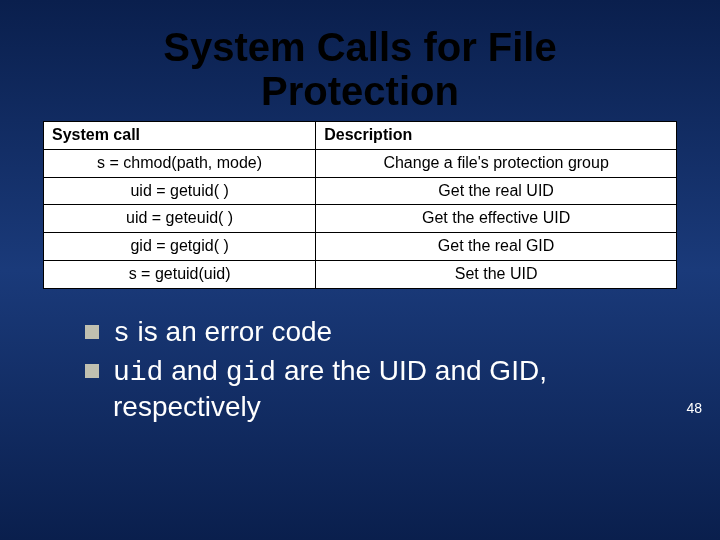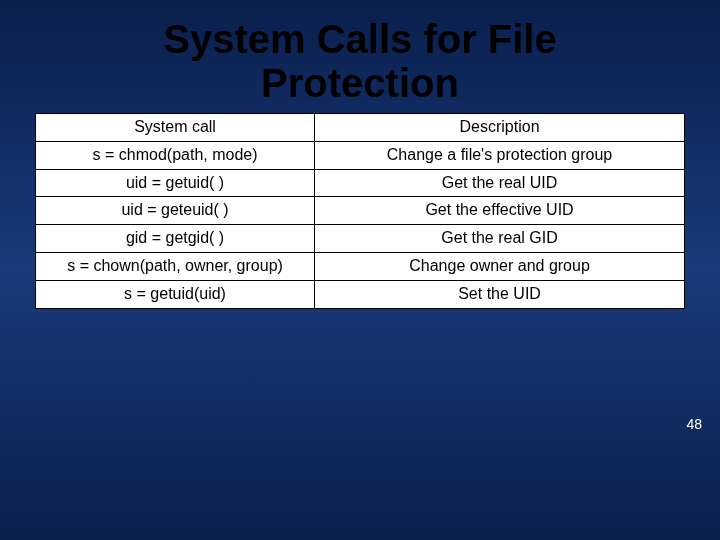--- a/index.html
+++ b/index.html
@@ -6,21 +6,21 @@
   html, body { width: 720px; height: 540px; overflow: hidden; }
   body {
     background: linear-gradient(to bottom, #0a1f4d 0%, #1a3a7a 50%, #0a1f4d 100%);
     font-family: Arial, Helvetica, sans-serif;
     position: relative;
   }
   .slide {
     width: 720px;
     height: 440px;
     position: relative;
-    padding: 7px;
+    padding: 15px;
   }
   .title {
     color: #000;
     font-size: 40px;
     font-weight: bold;
     text-align: center;
     padding: 10px 80px 8px 80px;
     line-height: 1.1;
   }
   .table-wrap {
@@ -35,22 +35,22 @@
   th, td {
     border: 1px solid #000;
     padding: 3px 8px;
     font-size: 16px;
     line-height: 1.3;
     text-align: center;
     color: #000;
     font-family: Arial, Helvetica, sans-serif;
   }
   th {
-    font-weight: normal;
-    text-align: center;
+    font-weight: bold;
+    text-align: left;
   }
   th:first-child, td:first-child { width: 43%; }
   .bullets {
     margin: 26px 50px 0 70px;
   }
   .bullet-row {
     display: flex;
     align-items: flex-start;
     margin-bottom: 4px;
   }
@@ -64,21 +64,21 @@
   }
   .bullet-text {
     color: #fff;
     font-size: 28px;
     line-height: 1.2;
   }
   .code { font-family: "Courier New", Courier, monospace; }
   .page-num {
     position: absolute;
     right: 18px;
-    bottom: 8px;
+    bottom: 24px;
     color: #fff;
     font-size: 14px;
   }
 </style>
 </head>
 <body>
 
 <div class="slide">
 
   <h1 class="title">System Calls for File Protection</h1>
@@ -102,27 +102,37 @@
           </tr>
           <tr>
             <td>uid = geteuid( )</td>
             <td>Get the effective UID</td>
           </tr>
           <tr>
             <td>gid = getgid( )</td>
             <td>Get the real GID</td>
           </tr>
           <tr>
-            <td>s = chown(path, owner, group)</td>
-            <td>Change owner and group</td>
-          </tr>
-          <tr>
             <td>s = getuid(uid)</td>
             <td>Set the UID</td>
           </tr>
         </tbody>
     </table>
   </div>
 
+  <div class="bullets">
+    <div class="bullet-row">
+      <div class="bullet-icon"></div>
+      <div class="bullet-text">
+        <span class="code">s</span><span> is an error code</span>
+      </div>
+    </div>
+    <div class="bullet-row">
+      <div class="bullet-icon"></div>
+      <div class="bullet-text">
+        <span class="code">uid</span><span> and </span><span class="code">gid</span><span> are the UID and GID, respectively</span>
+      </div>
+    </div>
+  </div>
 
   <div class="page-num">48</div>
 
 </div>
 
 </body></html>

